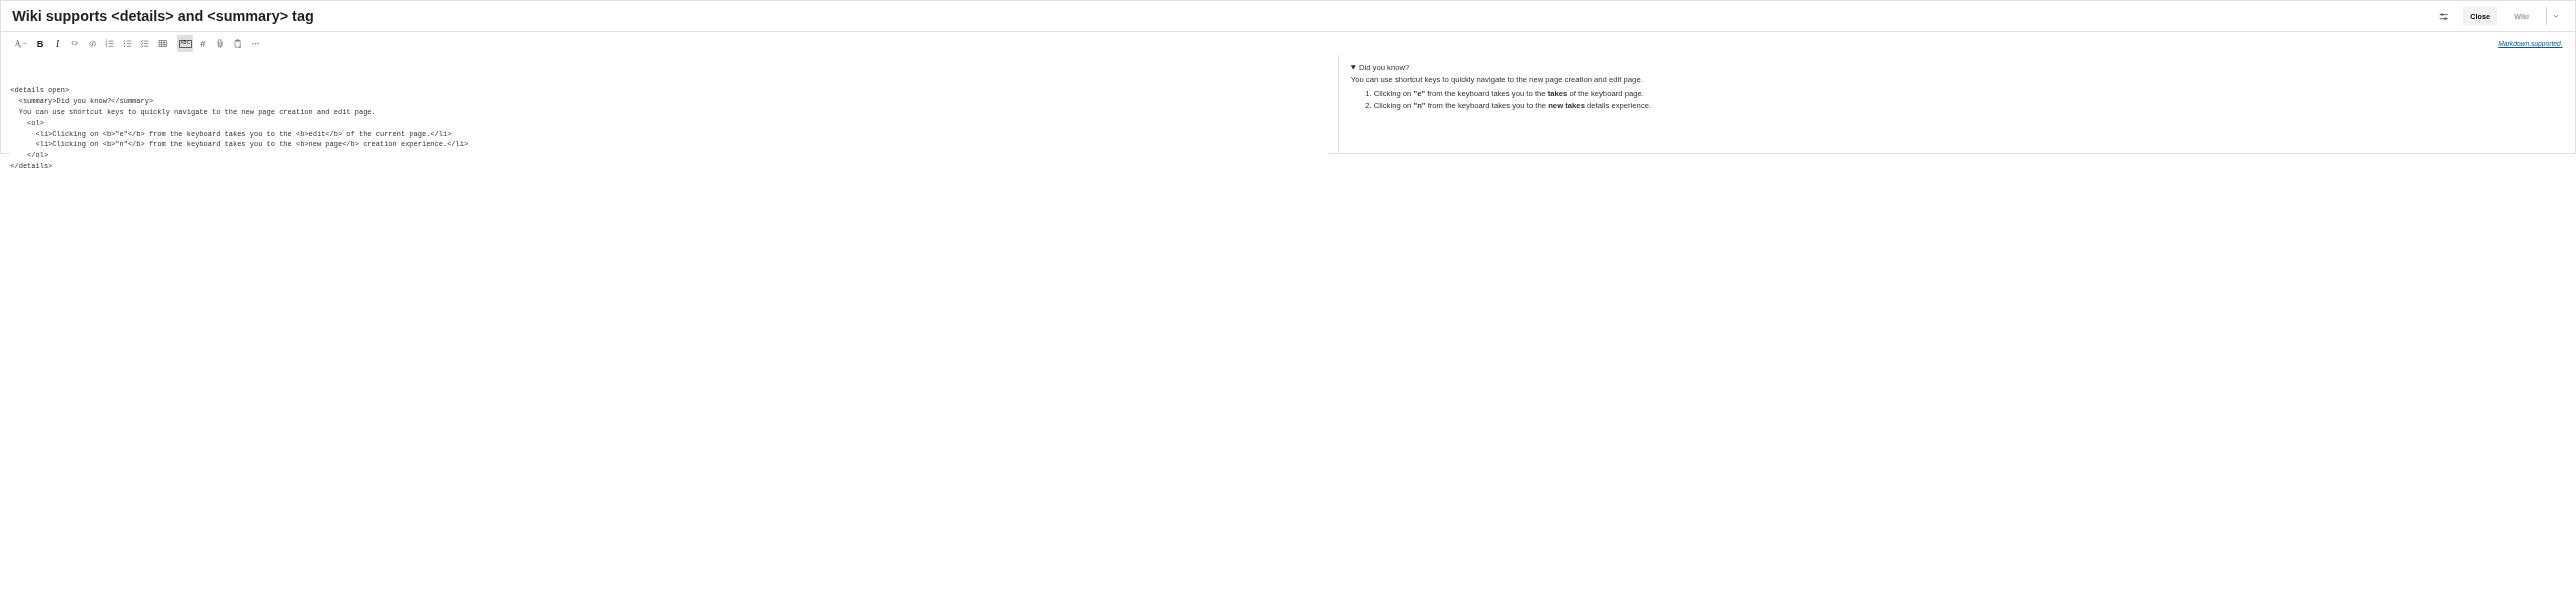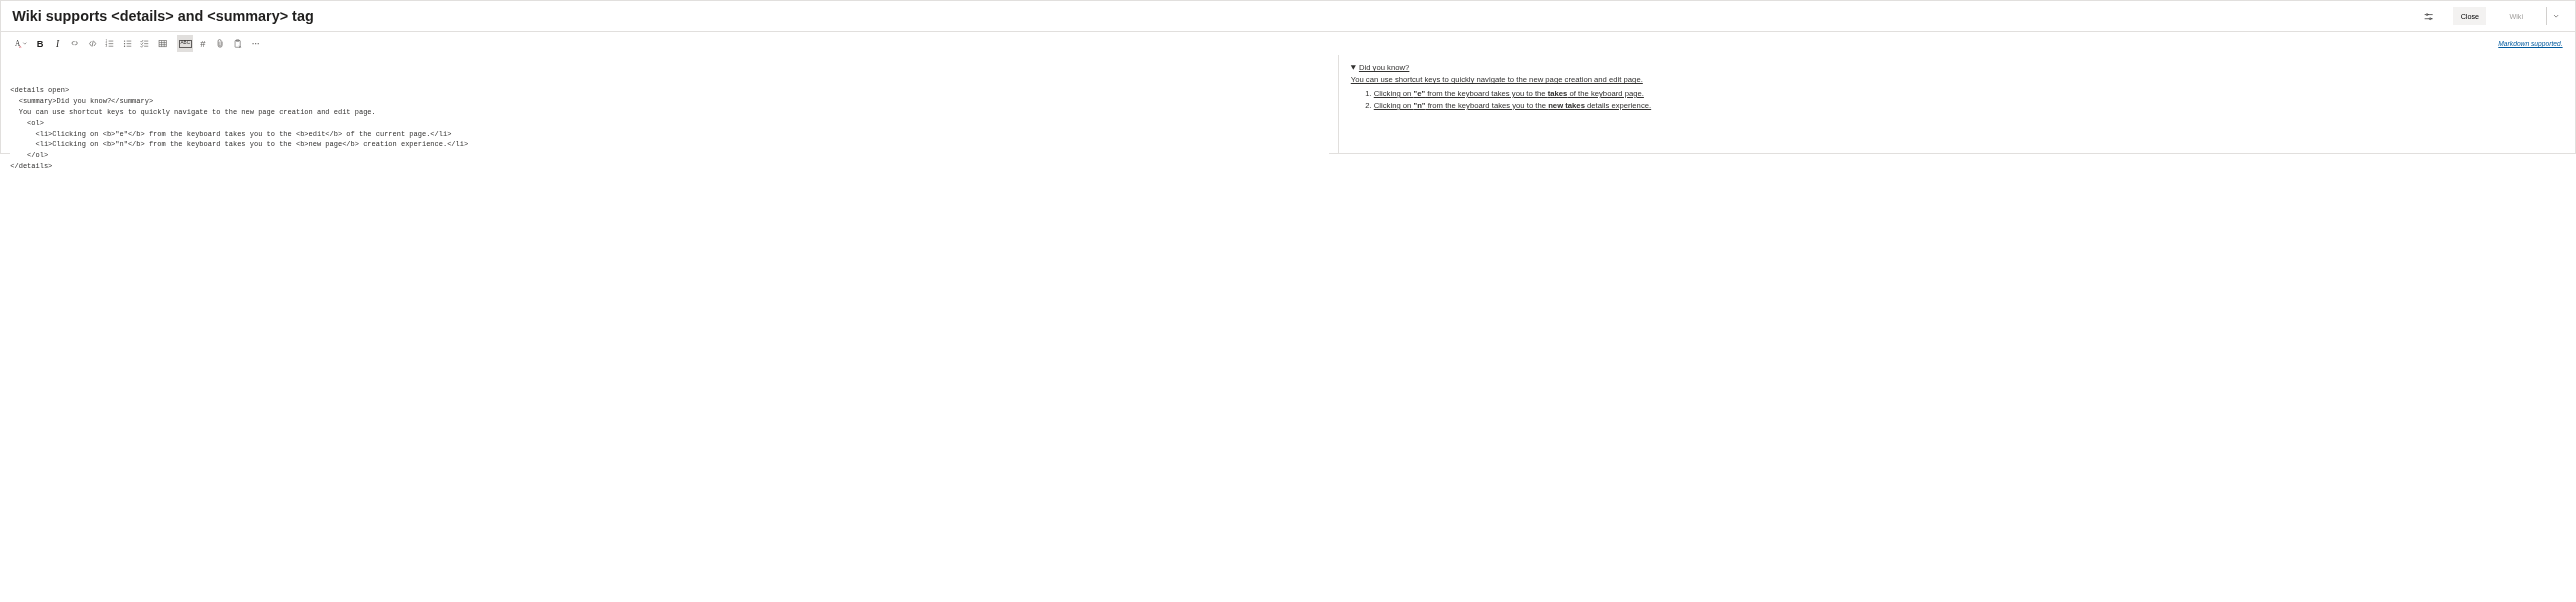--- a/index.html
+++ b/index.html
@@ -16,21 +16,21 @@
     background: #ffffff;
   }
   .container {
     width: 100%;
     border: 0.5px solid #e1dfdd;
   }
   .header-row {
     display: flex;
     align-items: center;
     padding: 4.1px 10.3px 4.1px 11.3px;
-    gap: 16px;
+    gap: 10px;
     border-bottom: 0.5px solid #e1dfdd;
   }
   .title-input {
     flex: 1;
     font-size: 14.4px;
     font-weight: 600;
     border: none;
     outline: none;
     padding: 3.1px 0;
     color: #201f1e;
@@ -43,20 +43,21 @@
     height: 18.5px;
     min-width: 18.5px;
     border: none;
     background: transparent;
     cursor: pointer;
     padding: 0 3.1px;
   }
   .hdr-btn.text-btn {
     padding: 0 7.2px;
     font-size: 7.2px;
+    font-weight: bold;
   }
   .close-btn {
     background: #f3f2f1;
   }
   .save-btn {
     color: #a19f9d;
     cursor: default;
   }
   .chev-btn {
     border-left: 0.5px solid #d2d0ce;
@@ -99,21 +100,20 @@
     min-height: 98px;
   }
   .pane-left {
     width: 52%;
     border-right: 0.5px solid #e1dfdd;
     padding: 6.2px 9.3px 9.3px 9.3px;
   }
   .pane-right {
     width: 48%;
     padding: 8.2px 11.3px 9.3px 11.3px;
-    text-decoration: underline;
   }
   .editor {
     width: 100%;
     height: 100%;
     border: none;
     outline: none;
     resize: none;
     font-family: Consolas, "Courier New", monospace;
     font-size: 7px;
     line-height: 1.55;

